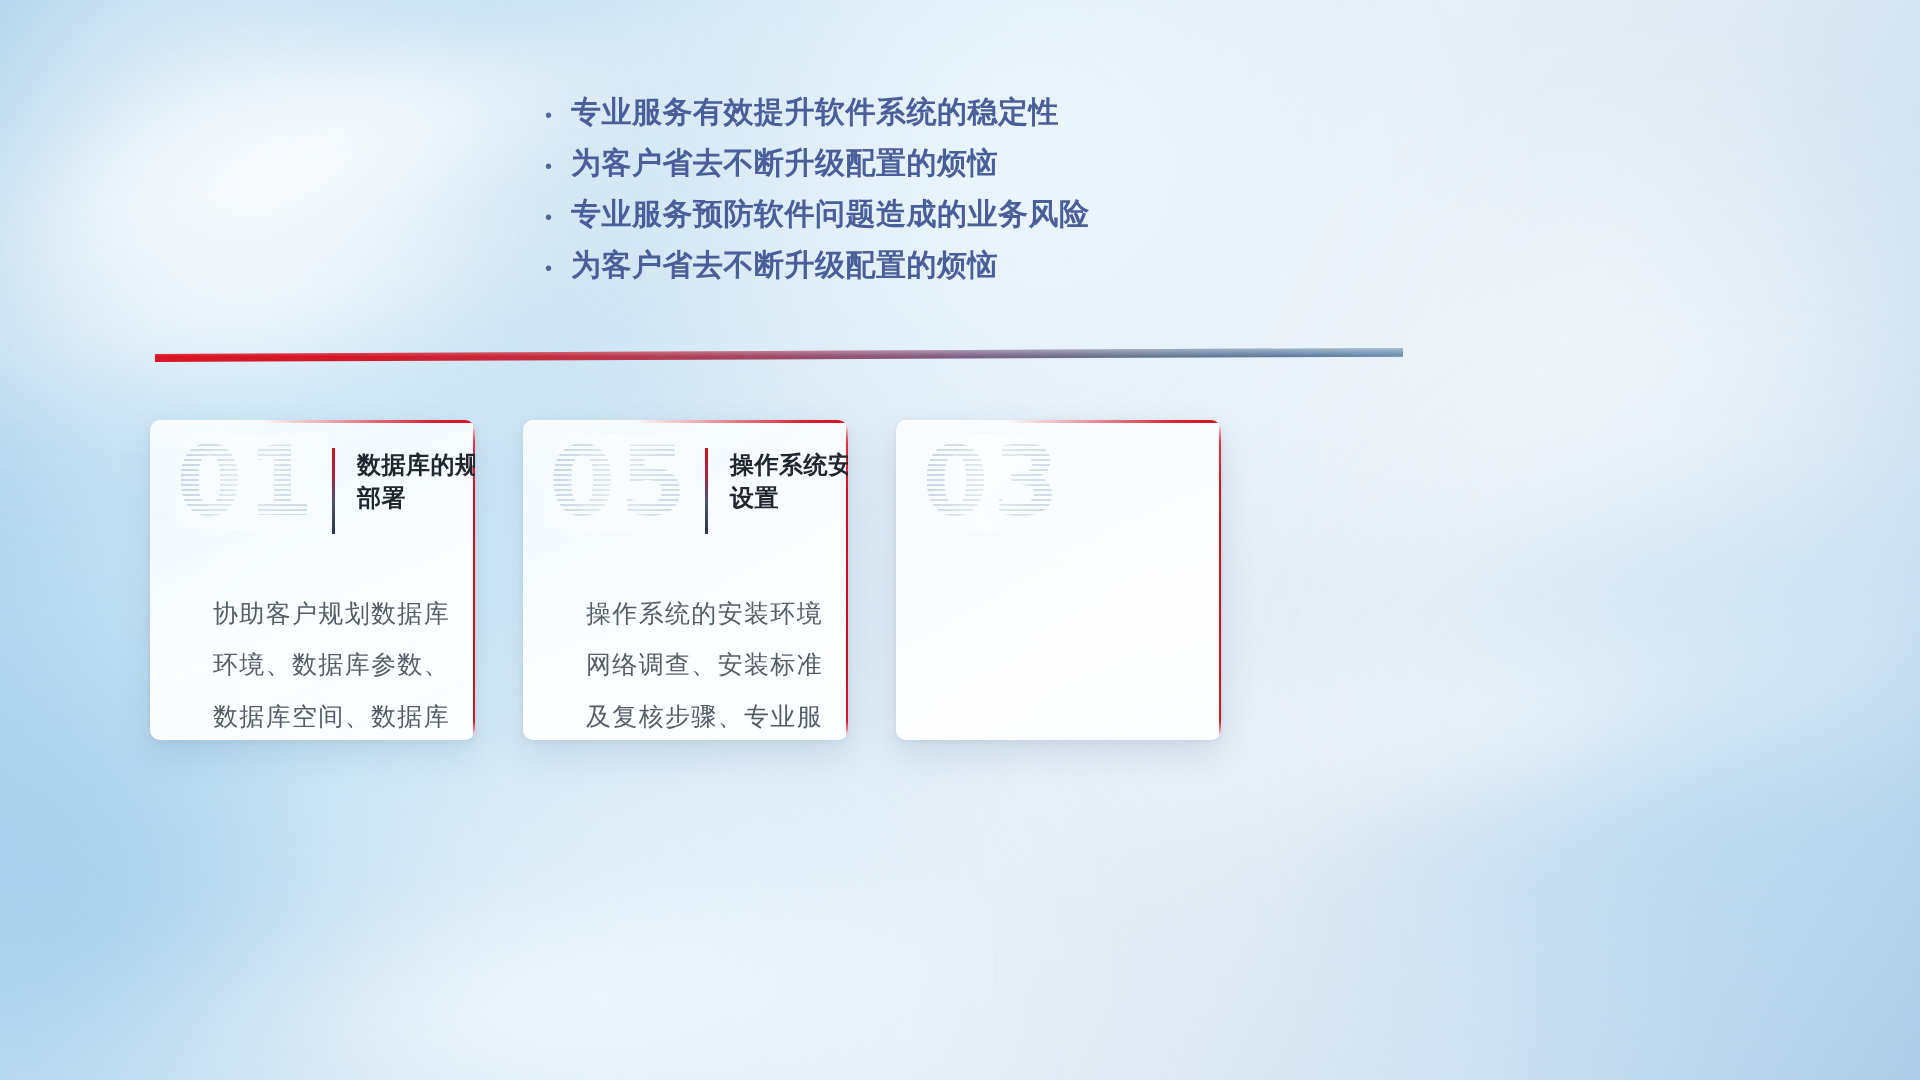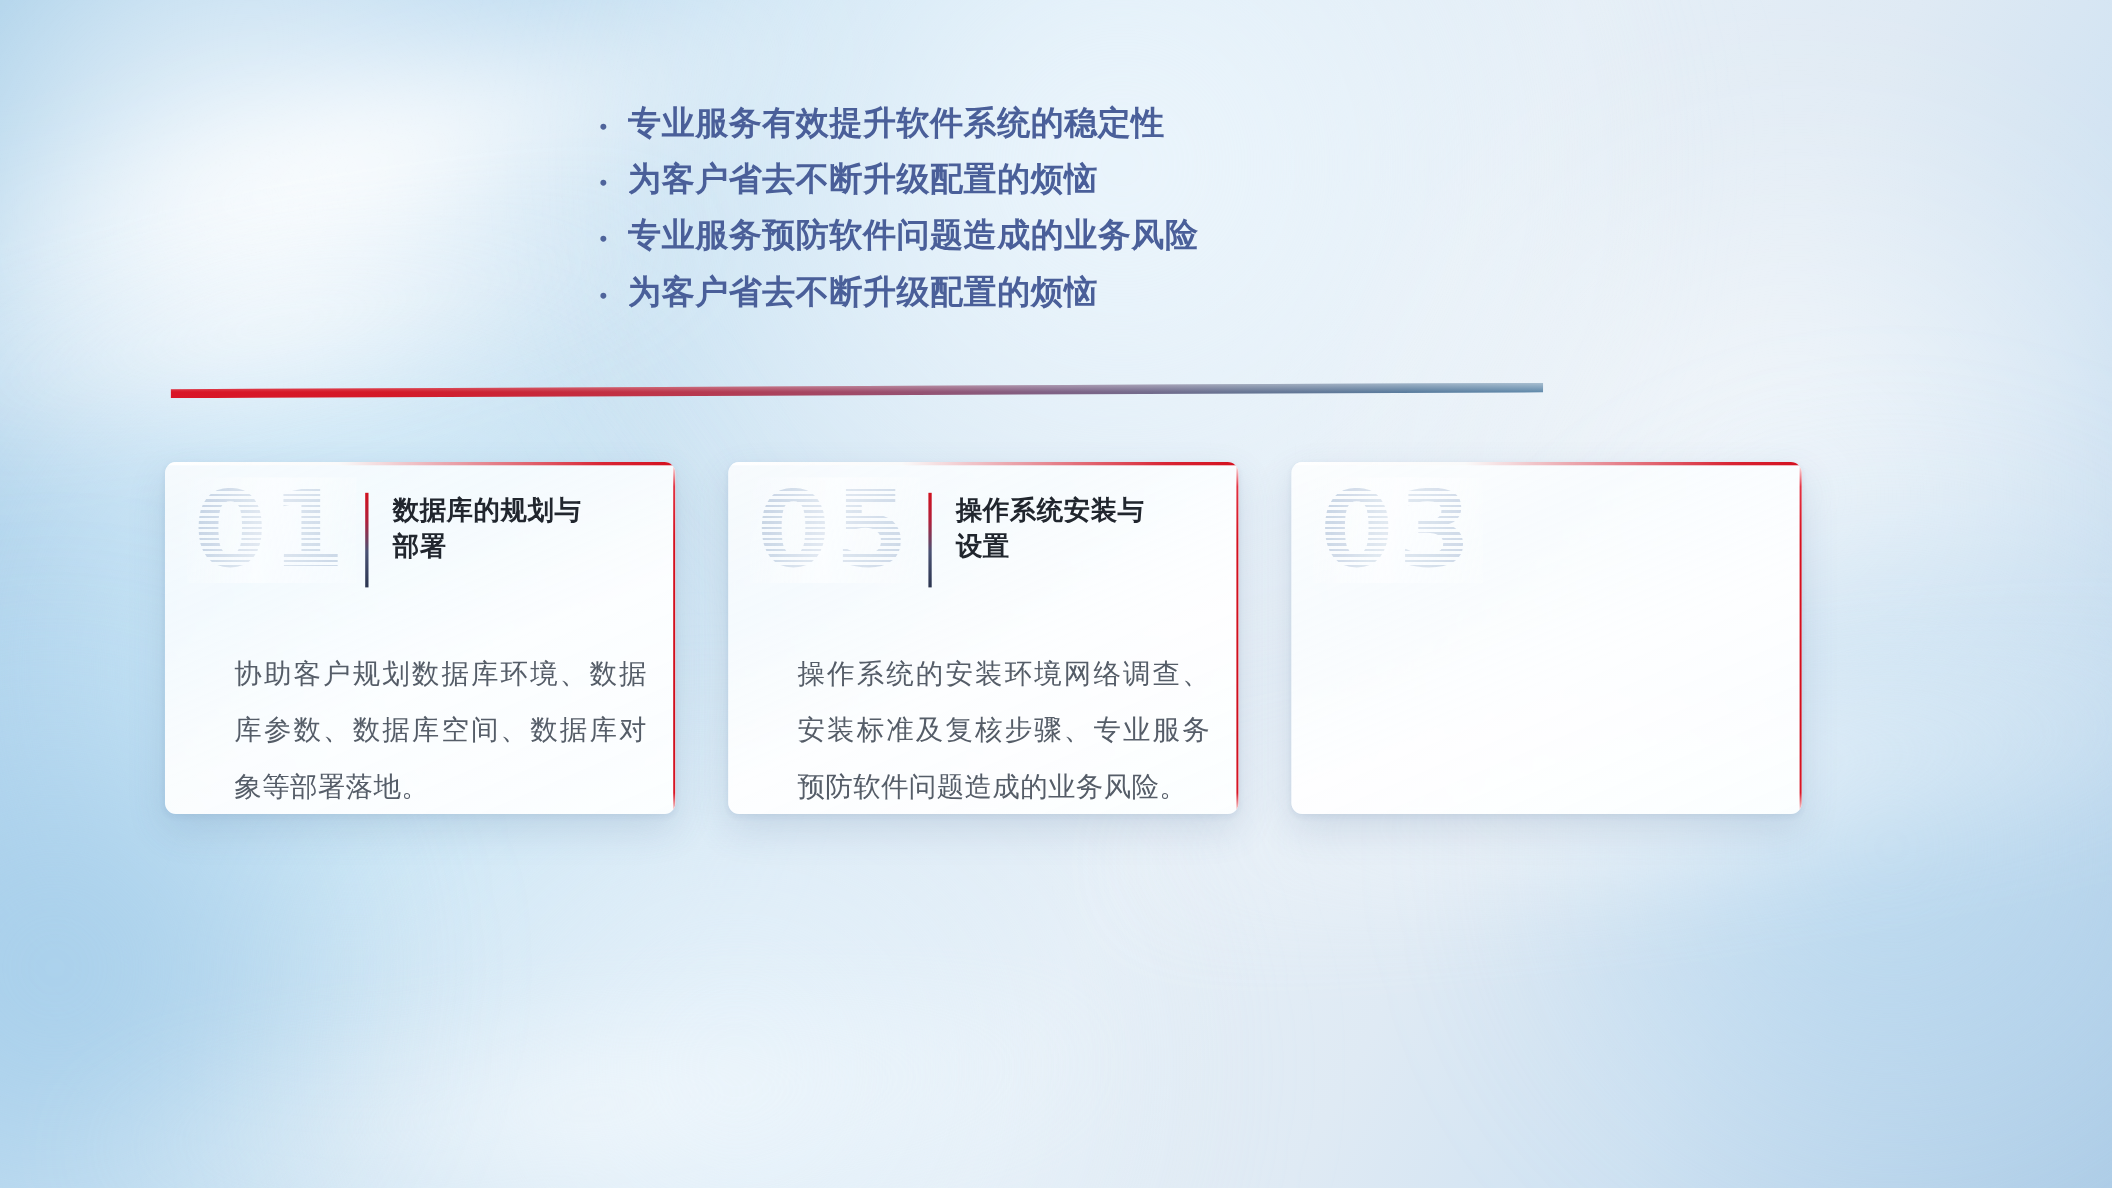--- a/index.html
+++ b/index.html
@@ -100,21 +100,21 @@
     clip-path:polygon(0% 42%, 100% 0%, 100% 62%, 0% 100%);
   }
 
   
   #cards {
     position:absolute; left:150px; top:420px;
     display:flex; gap:48px;
   }
   .card {
     position:relative;
-    width:464px; height:320px;
+    width:325px; height:320px;
     border-radius:10px;
     background:linear-gradient(157deg,
       rgba(255,255,255,.80) 0%,
       rgba(250,253,255,.86) 28%,
       rgba(255,255,255,.93) 58%,
       rgba(252,254,255,.97) 100%);
     box-shadow:
       0 14px 34px rgba(76,108,150,.16),
       0 2px 6px rgba(76,108,150,.10);
     overflow:hidden;

